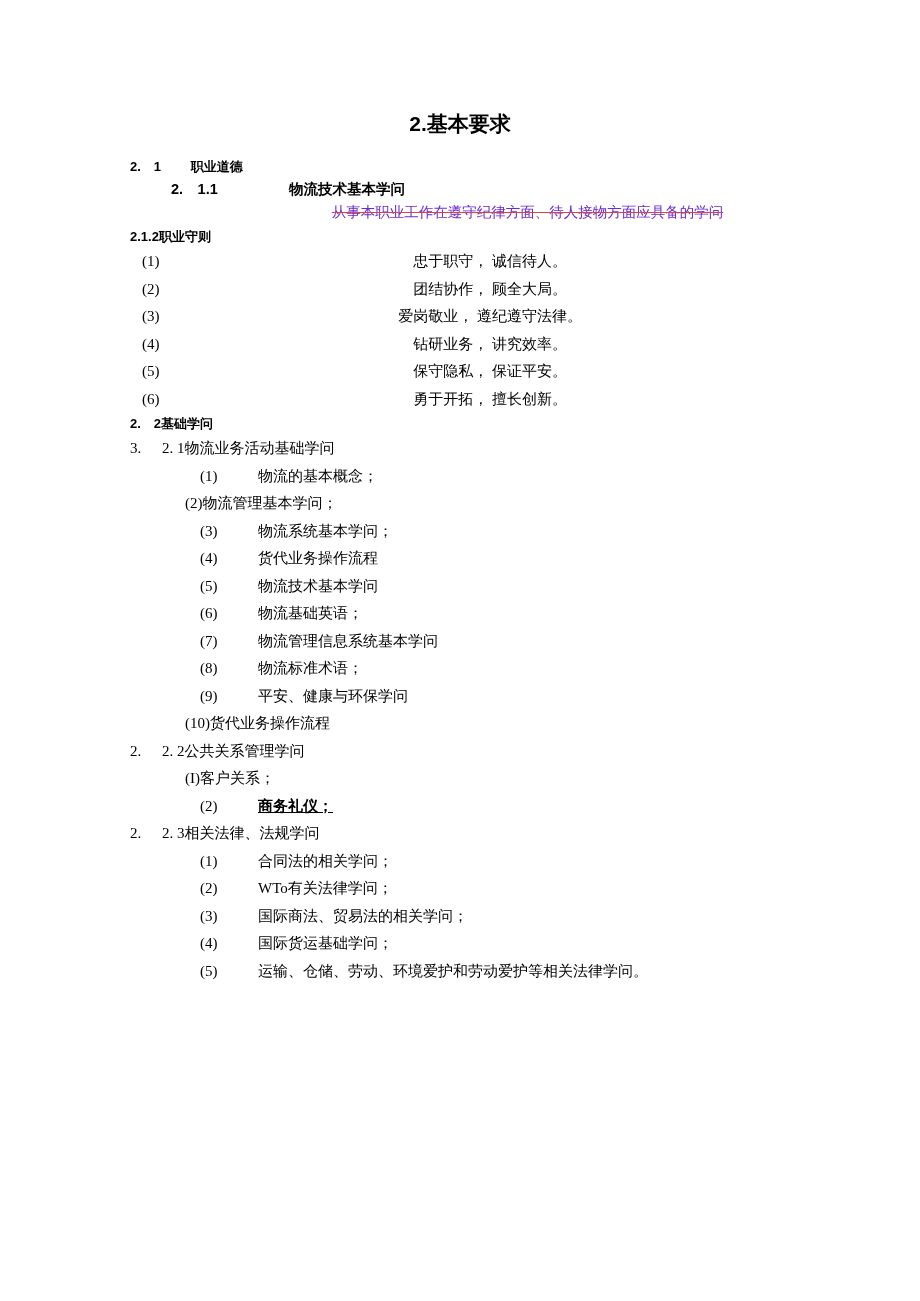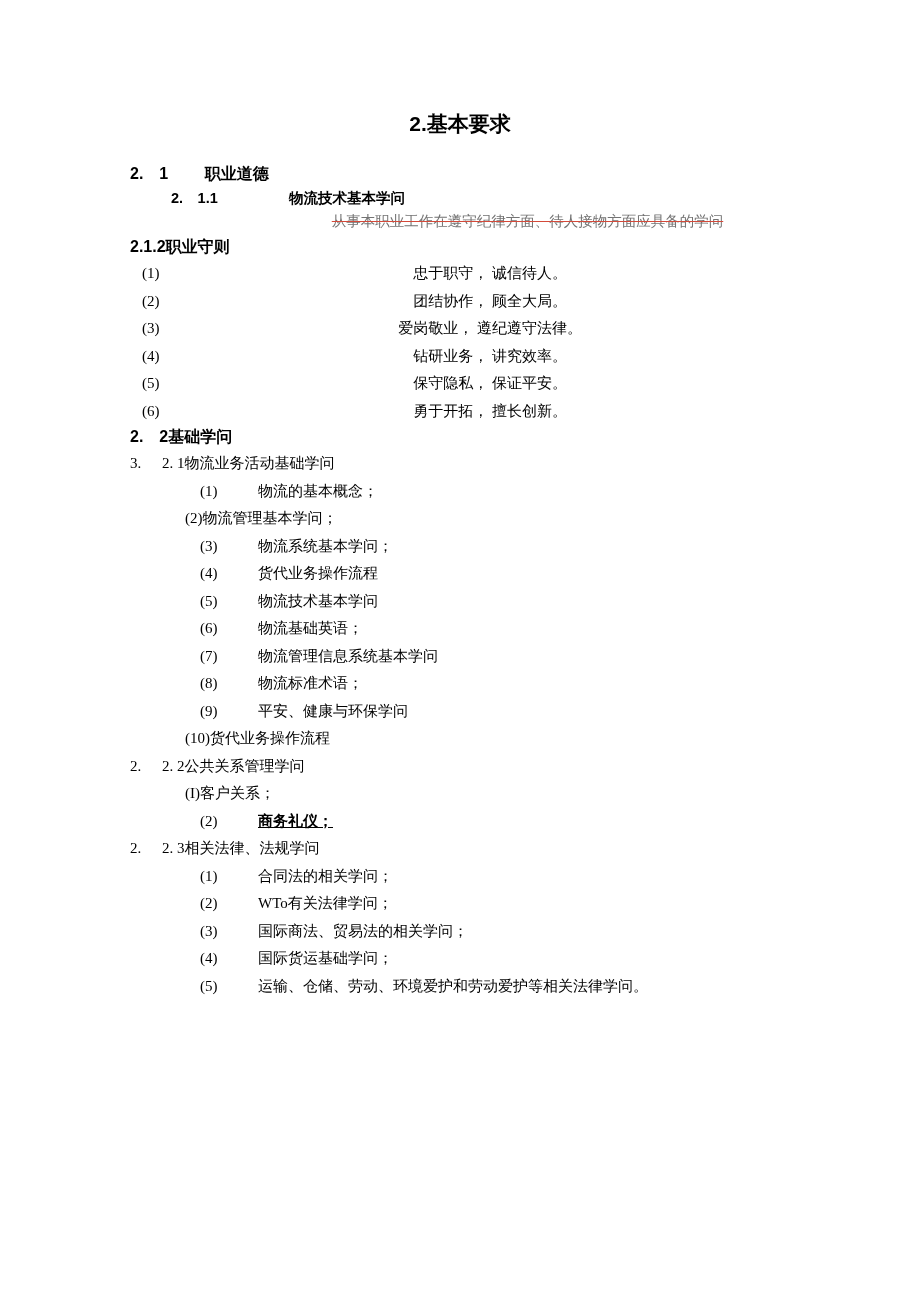--- a/index.html
+++ b/index.html
@@ -8,41 +8,41 @@
       width: 920px;
       font-family: "SimSun", "宋体", serif;
       color: #000000;
       padding: 110px 130px 80px 130px;
       font-size: 15px;
     }
     .main-title {
       text-align: center;
       font-size: 21px;
       font-weight: bold;
-      margin-bottom: 26px;
+      margin-bottom: 20px;
       font-family: "SimHei", "黑体", sans-serif;
     }
     .section-heading {
       font-weight: bold;
       margin-top: 4px;
       margin-bottom: 4px;
       font-family: "SimHei", "黑体", sans-serif;
-      font-size: 16px;
+      font-size: 13px;
     }
     .sub-heading {
       font-weight: bold;
       margin-bottom: 4px;
       font-family: "SimHei", "黑体", sans-serif;
       font-size: 14.5px;
       display: flex;
       margin-left: 41px;
     }
     .sub-heading .num { width: 118px; display: inline-block; }
     .red-strikethrough {
-      color: #737373;
+      color: #6d28d9;
       text-decoration: line-through;
       text-decoration-color: #d44a3a;
       text-align: center;
       margin-left: 135px;
       margin-bottom: 6px;
       font-size: 14.5px;
     }
     .list-row {
       display: flex;
       margin-bottom: 5px;

